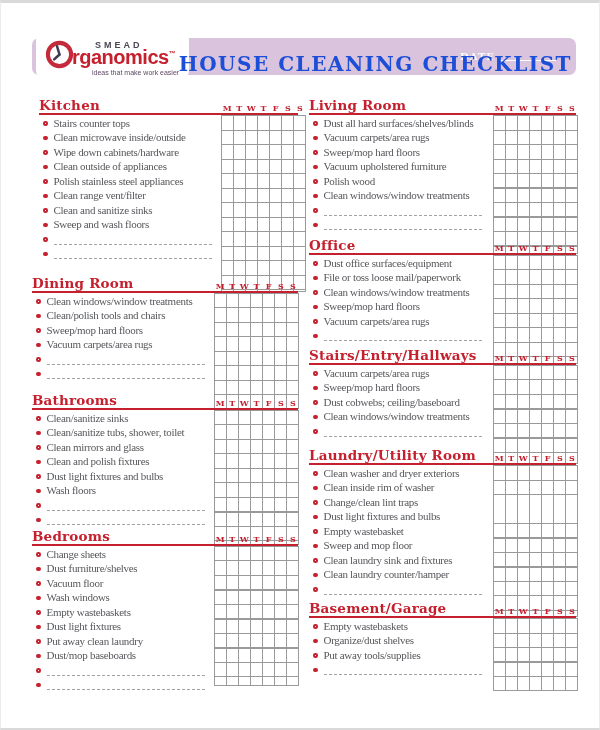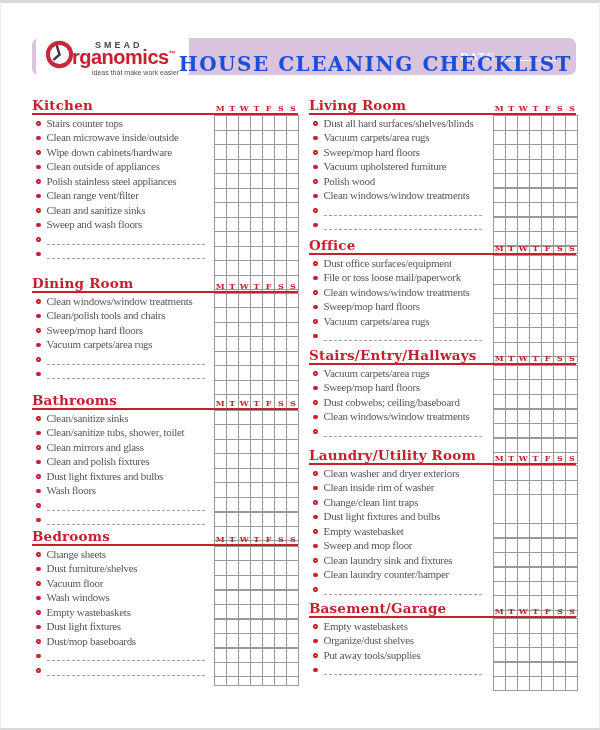--- a/index.html
+++ b/index.html
@@ -101,21 +101,21 @@
       <div class="tagline">ideas that make work easier</div>
     </div>
     <div class="date-row">
       <span>DATE</span>
       <span class="date-line"></span>
     </div>
     <h1 class="page-title">HOUSE CLEANING CHECKLIST</h1>
   </div>
 
   <div class="col col-left" id="col-left">
-  <section class="sec" style="height: 178px;">
+  <section class="sec" style="height: 178px; margin-left: 7px;">
     <div class="sec-head">
       <h2 class="sec-title">Kitchen</h2>
       <div class="day-row">
             <span>M</span>
             <span>T</span>
             <span>W</span>
             <span>T</span>
             <span>F</span>
             <span>S</span>
             <span>S</span>
@@ -288,20 +288,24 @@
             <span class="bullet"></span>
             <span class="item-text">Wash windows</span>
           </li>
           <li>
             <span class="bullet"></span>
             <span class="item-text">Empty wastebaskets</span>
           </li>
           <li>
             <span class="bullet"></span>
             <span class="item-text">Dust light fixtures</span>
+          </li>
+          <li>
+            <span class="bullet"></span>
+            <span class="item-text">Put away clean laundry</span>
           </li>
           <li>
             <span class="bullet"></span>
             <span class="item-text">Dust/mop baseboards</span>
           </li>
           <li>
             <span class="bullet"></span>
             <span class="blank-line"></span>
           </li>
           <li>

